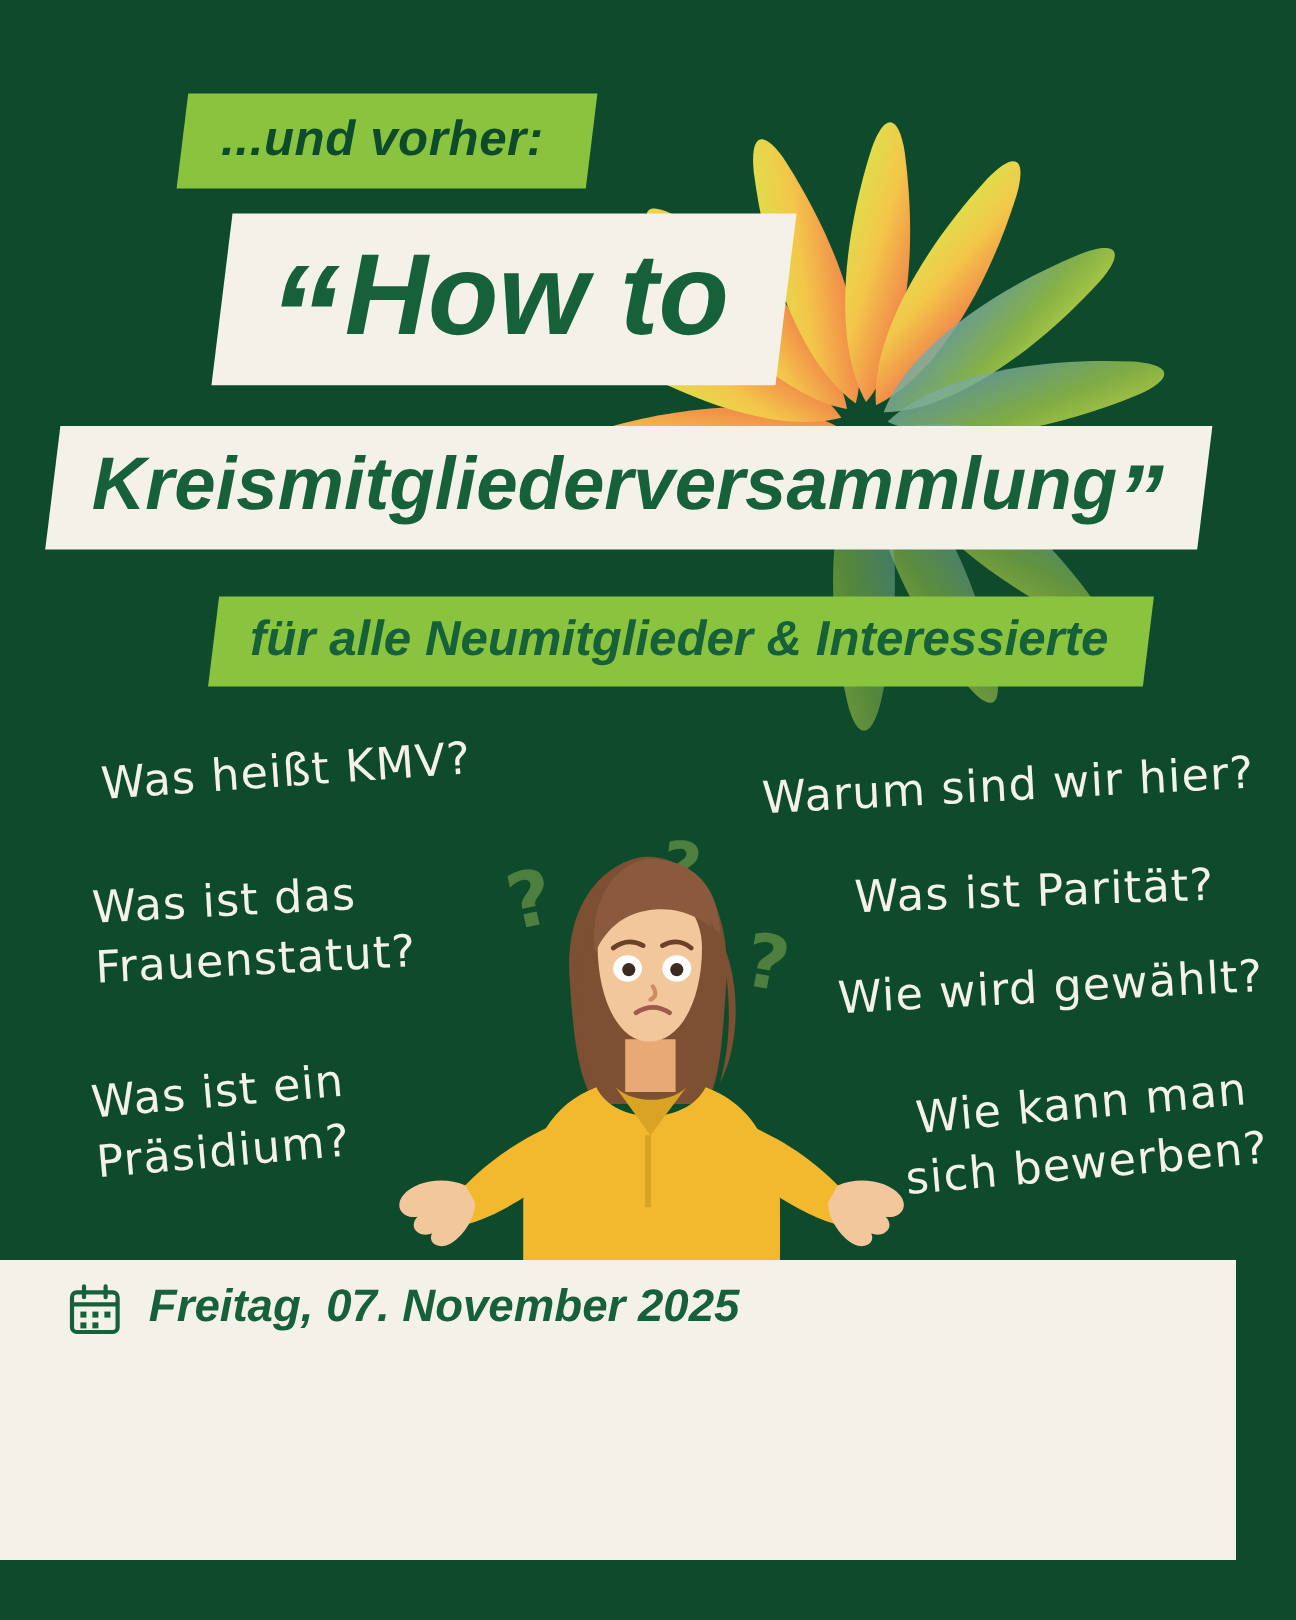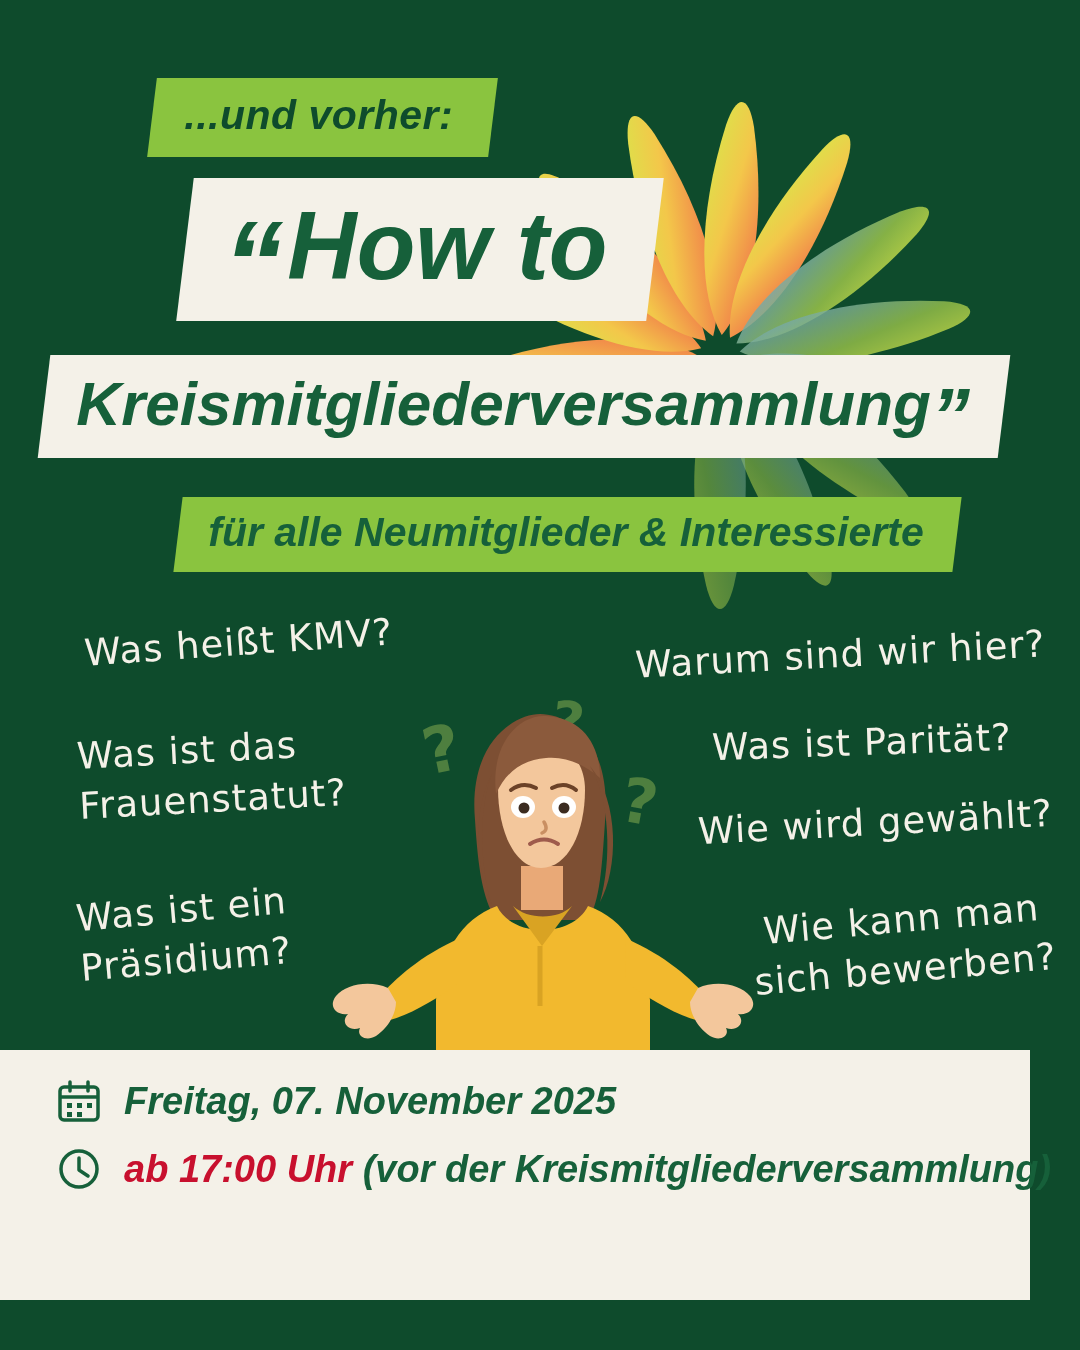--- a/index.html
+++ b/index.html
@@ -148,21 +148,20 @@
     position: absolute;
     left: 0;
     top: 1050px;
     width: 1030px;
     height: 232px;
     background: #f4f1e8;
     padding: 18px 0 0 0;
   }
   .info-row {
     display: flex;
-    align-items: center;
     margin: 0 0 2px 56px;
     height: 66px;
   }
   .info-icon {
     width: 46px;
     height: 46px;
     margin-right: 22px;
     flex: none;
     display: flex;
     align-items: center;
@@ -324,24 +323,15 @@
         <rect x="10" y="24" width="5" height="5" fill="#16603a"></rect>
         <rect x="20" y="24" width="5" height="5" fill="#16603a"></rect>
         <rect x="30" y="24" width="5" height="5" fill="#16603a"></rect>
         <rect x="10" y="33" width="5" height="5" fill="#16603a"></rect>
         <rect x="20" y="33" width="5" height="5" fill="#16603a"></rect>
       </svg>
     </span>
     <span class="info-text">Freitag, 07. November 2025</span>
   </div>
 
-  <div class="info-row">
-    <span class="info-icon">
-      <svg viewBox="0 0 44 44" width="44" height="44" xmlns="http://www.w3.org/2000/svg">
-        <circle cx="22" cy="22" r="18" fill="none" stroke="#16603a" stroke-width="3.5"></circle>
-        <path d="M22 11 v12 l9 6" fill="none" stroke="#16603a" stroke-width="3.5" stroke-linecap="round" stroke-linejoin="round"></path>
-      </svg>
-    </span>
-    <span class="info-text"><span class="accent">ab 17:00 Uhr</span><span> (vor der Kreismitgliederversammlung)</span></span>
-  </div>
 
 
 </div>
 
 </body></html>

